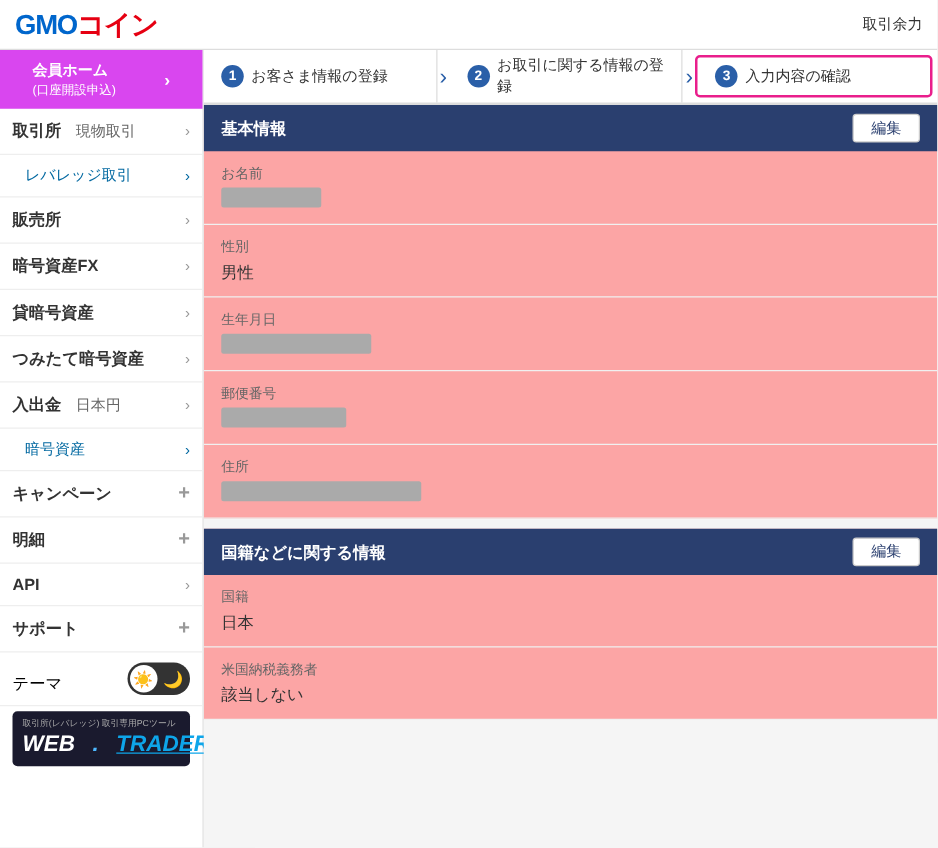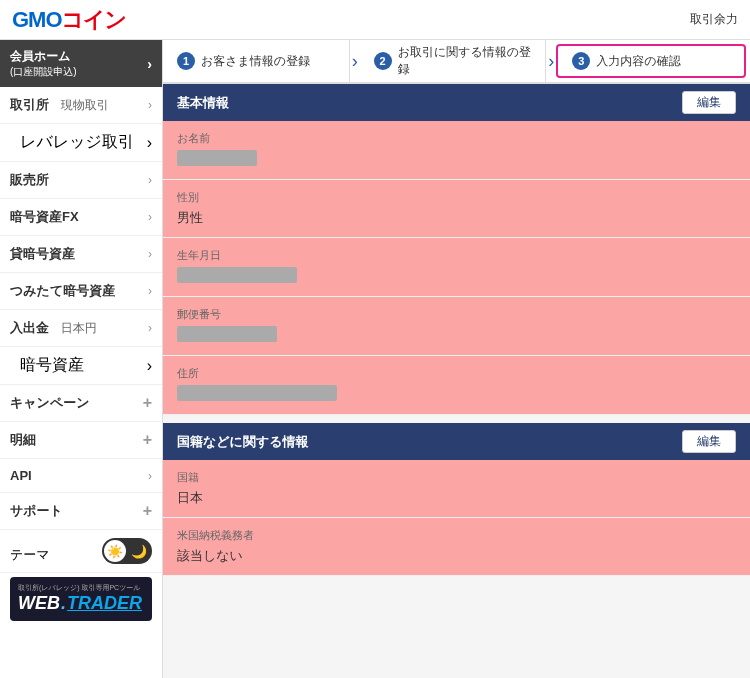--- a/index.html
+++ b/index.html
@@ -30,23 +30,23 @@
     
     .sidebar {
       width: 163px;
       background: #fff;
       border-right: 1px solid #ddd;
       flex-shrink: 0;
       display: flex;
       flex-direction: column;
     }
     .sidebar-member-home {
-      background: #404040;
+      background: #d946ef;
       color: #fff;
-      padding: 8px 10px;
+      padding: 8px 26px;
       display: flex;
       align-items: center;
       justify-content: space-between;
       cursor: pointer;
       font-size: 12px;
       font-weight: bold;
     }
     .sidebar-member-home .sub { font-size: 10px; font-weight: normal; }
     .sidebar-chevron { color: #fff; font-size: 14px; }
 
@@ -65,22 +65,22 @@
     .sidebar-item .chevron { color: #999; font-size: 12px; }
     .sidebar-item .plus { color: #999; font-size: 16px; font-weight: bold; }
 
     .sidebar-sub-item {
       border-bottom: 1px solid #eee;
       padding: 8px 10px 8px 20px;
       display: flex;
       align-items: center;
       justify-content: space-between;
       cursor: pointer;
-      color: #000000;
-      font-size: 16px;
+      color: #0369a1;
+      font-size: 12px;
       text-align: right;
     }
 
     .sidebar-theme {
       border-bottom: 1px solid #eee;
       padding: 8px 10px;
       display: flex;
       align-items: flex-end;
       justify-content: space-between;
     }
@@ -125,21 +125,21 @@
       font-size: 10px;
       line-height: 1.3;
     }
     .web-trader-text .title-line {
       font-size: 7px;
       color: #aaa;
     }
     .web-trader-brand {
       display: flex;
       align-items: baseline;
-      gap: 1px;
+      gap: 14px;
     }
     .wb { color: #fff; font-size: 18px; font-weight: bold; font-style: italic; }
     .wt { color: #0ea5e9; font-size: 18px; font-weight: bold; font-style: italic; text-decoration: underline; }
 
     
     .main {
       flex: 1;
       background: #f5f5f5;
       overflow-y: auto;
       padding: 0;

